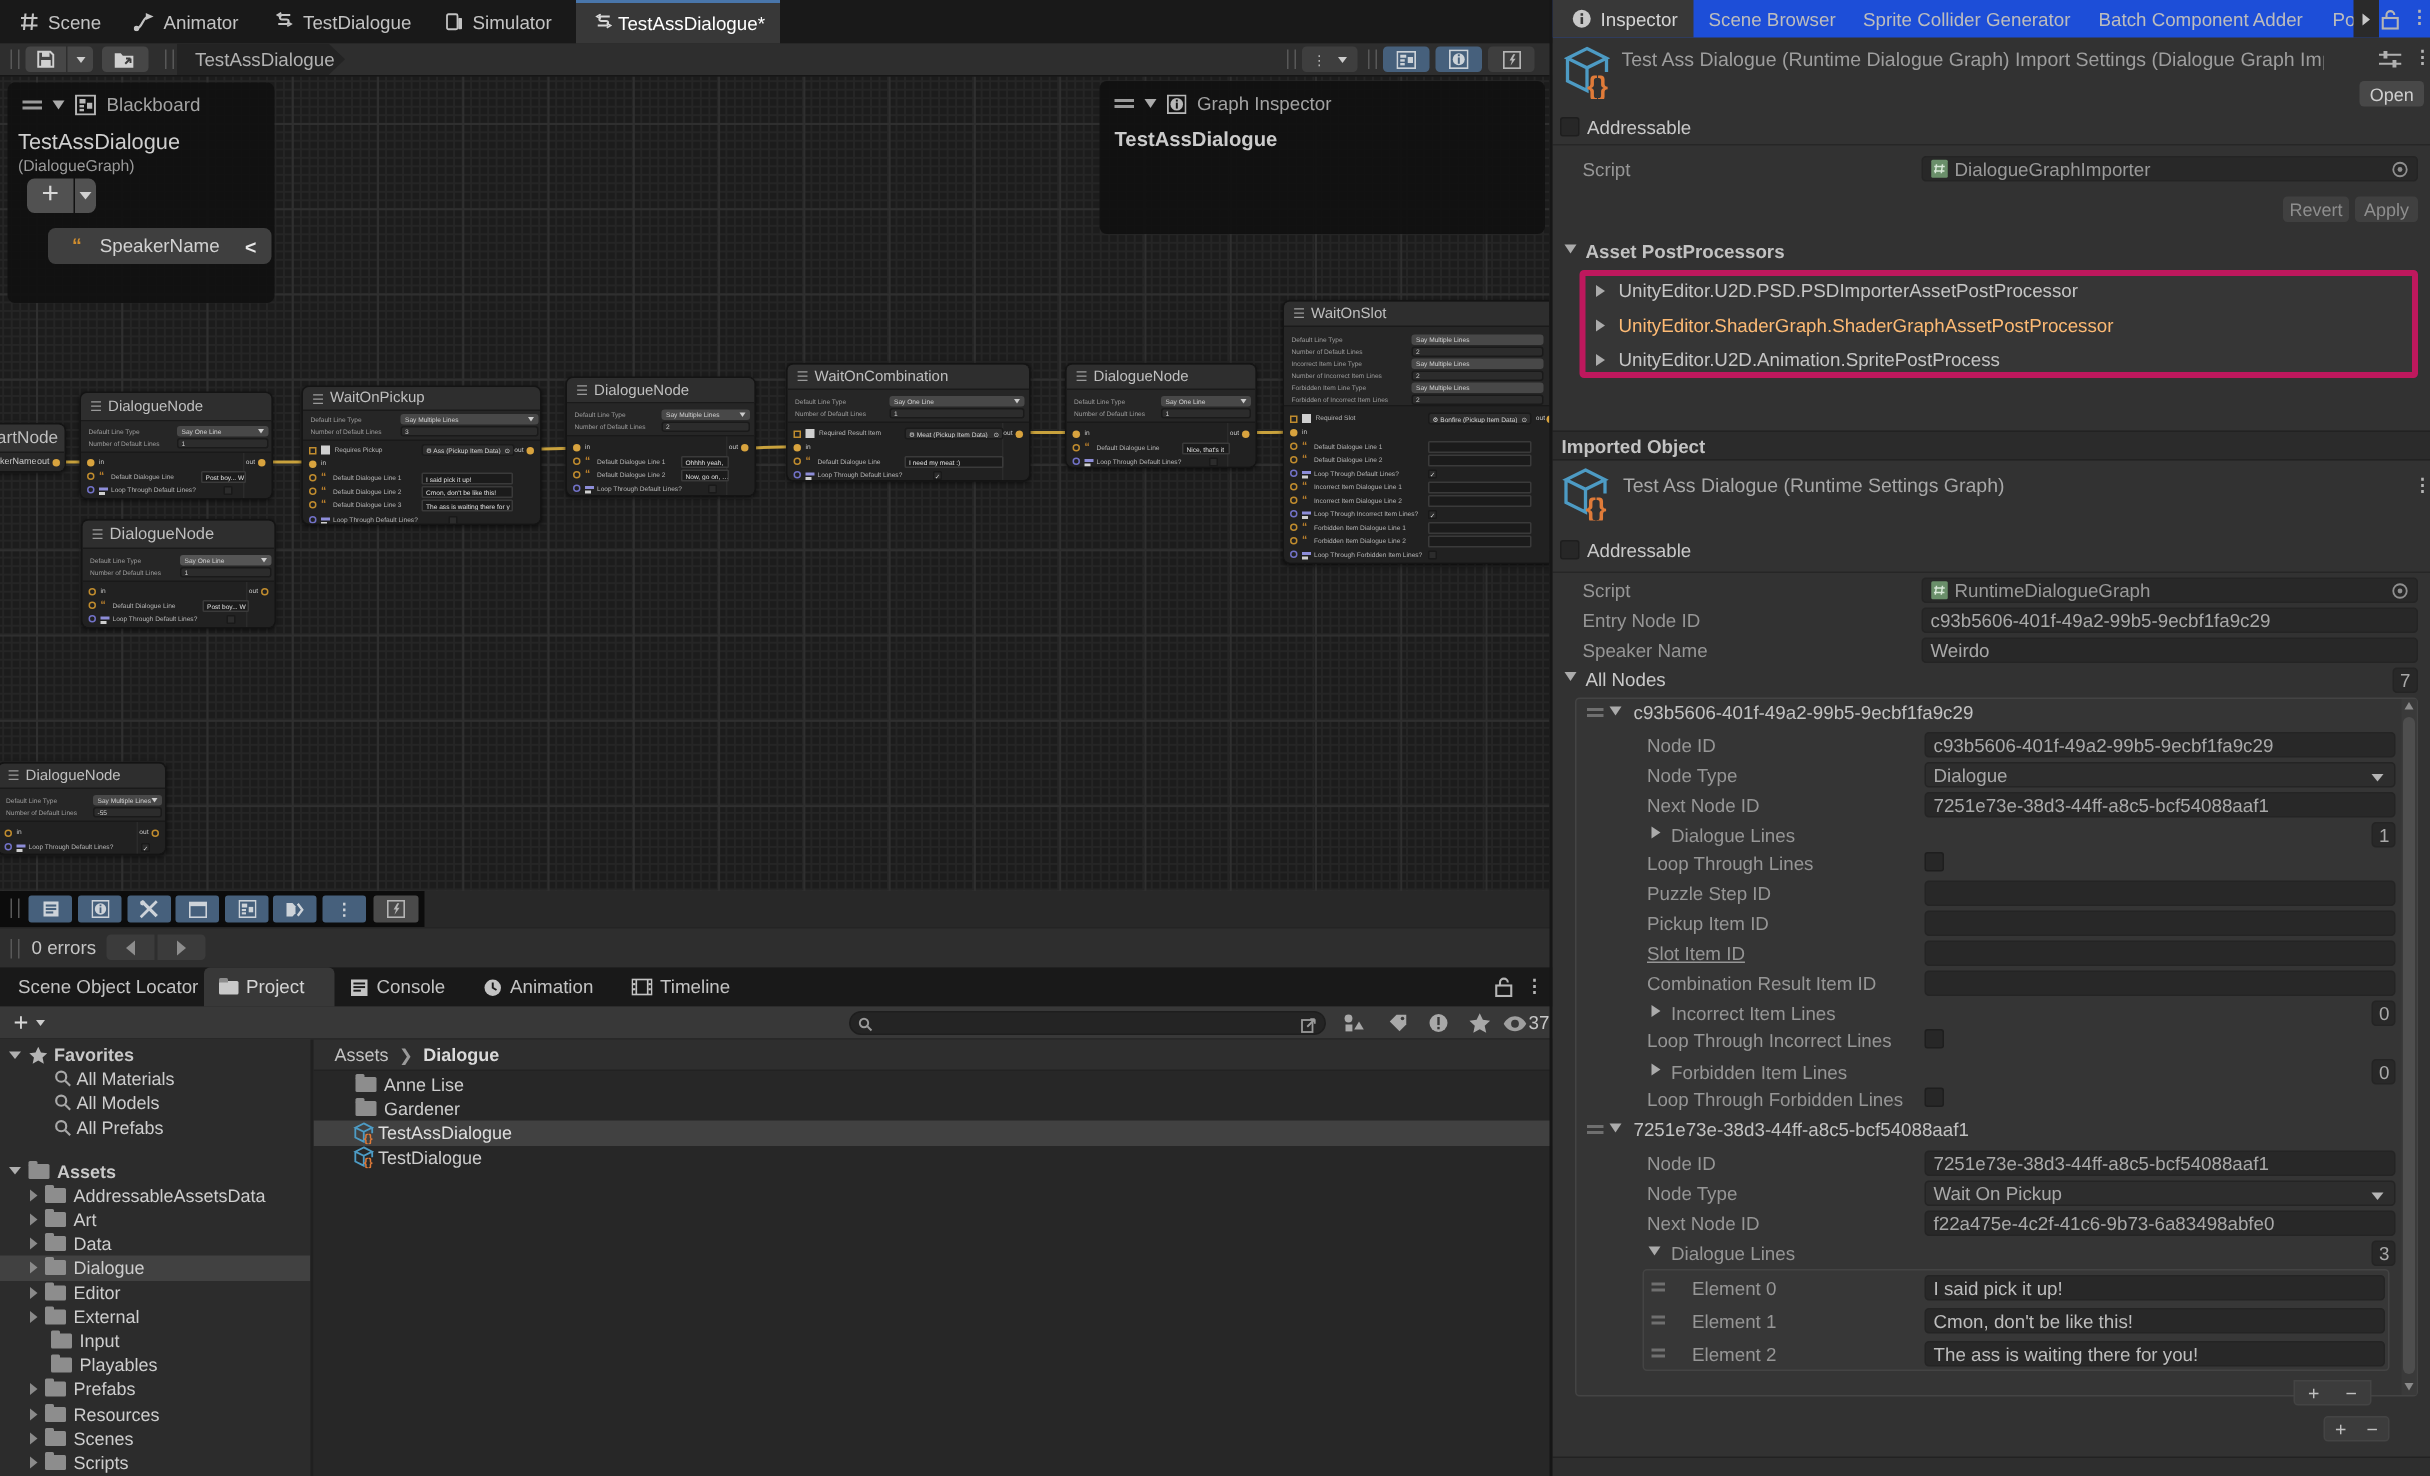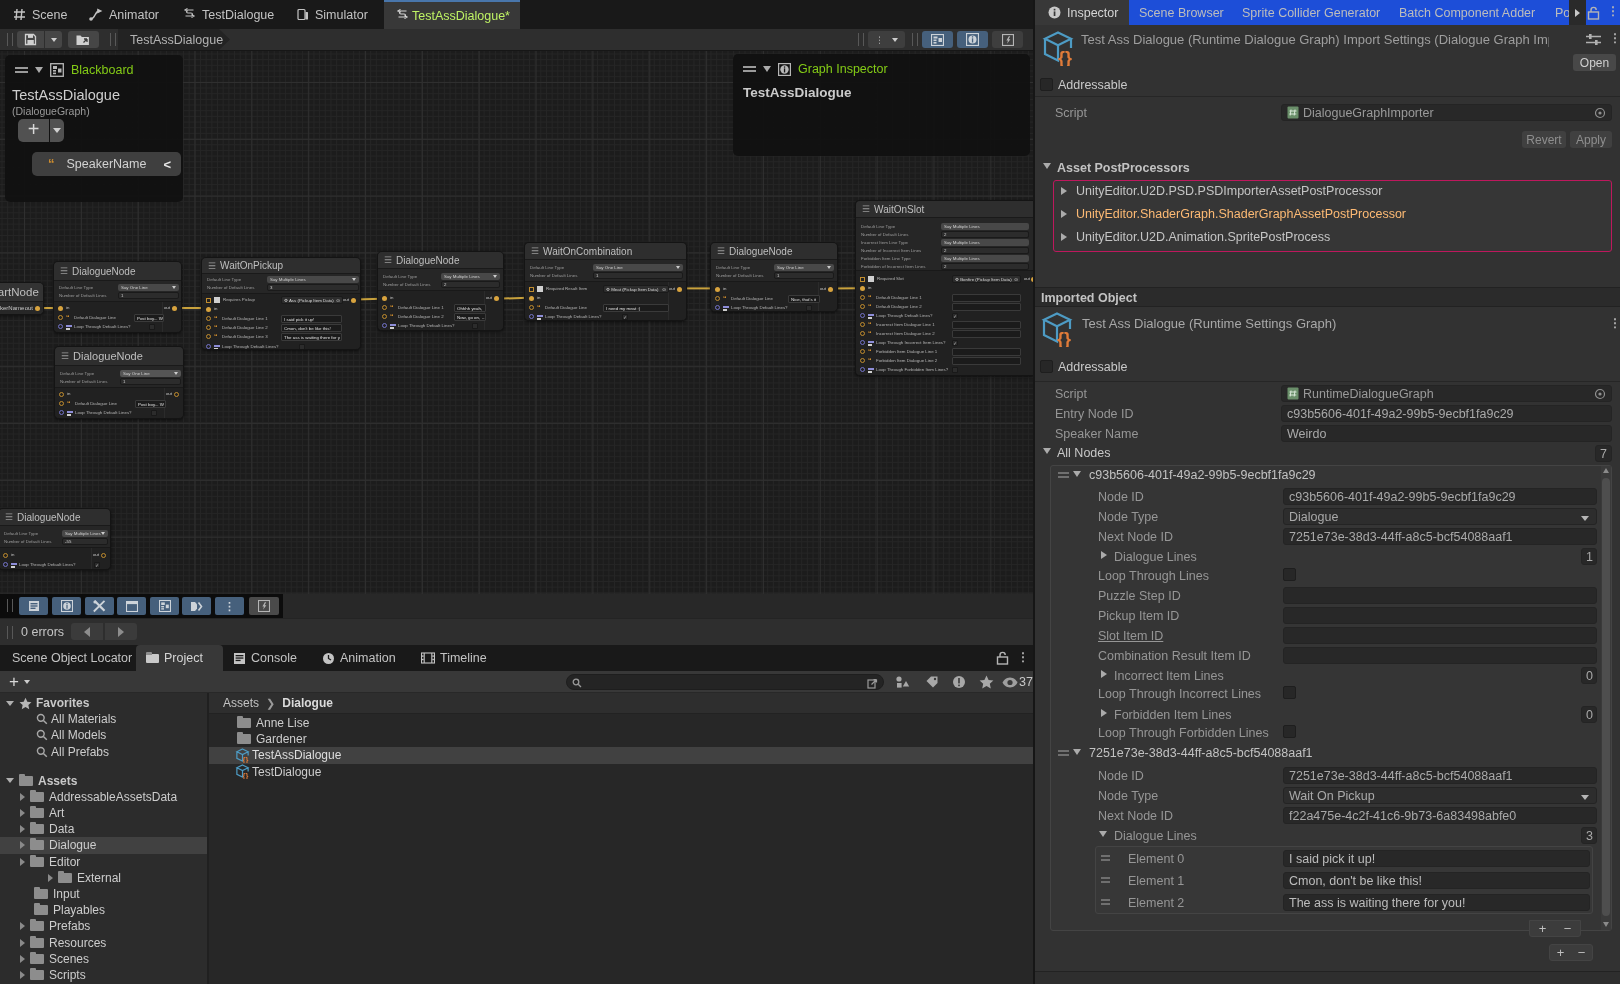--- a/index.html
+++ b/index.html
@@ -6,21 +6,21 @@
 html,body { width:1620px; height:984px; overflow:hidden; background:#282828;
   font-family:"Liberation Sans", sans-serif; -webkit-font-smoothing:antialiased; }
 .abs { position:absolute; }
 
 
 #toptabs { position:absolute; left:0; top:0; width:1035px; height:29px; background:#191919; }
 .ttab { position:absolute; top:0; height:29px; display:flex; align-items:center; gap:6px;
   color:#c3c3c3; font-size:12.5px; white-space:nowrap; }
 .ttab svg, .ptab svg, .itab svg { flex:0 0 auto; }
 .ttab.active { background:#383838; border-top:2px solid #4976ab; border-radius:0;
-  color:#bef264; padding:0 8px 0 12px; gap:3px; }
+  color:#ffffff; padding:0 8px 0 12px; gap:3px; }
 
 
 #gtoolbar { position:absolute; left:0; top:29px; width:1035px; height:21px; background:#2e2e2e; }
 .handle { position:absolute; top:4px; width:6px; height:13px;
   border-left:1px solid #585858; border-right:1px solid #585858; }
 .tbtn { position:absolute; top:2px; height:17px; background:#464646; border-radius:3px;
   display:flex; align-items:center; justify-content:center; color:#c8c8c8; }
 
 
 #canvas { position:absolute; left:0; top:50px; width:1033px; height:544px; overflow:hidden;
@@ -30,21 +30,21 @@
     linear-gradient(90deg,#2f2f2f 1px, transparent 1px),
     linear-gradient(#252525 1px, transparent 1px),
     linear-gradient(90deg,#252525 1px, transparent 1px);
   background-size:56.85px 56.85px,56.85px 56.85px,5.685px 5.685px,5.685px 5.685px;
   background-position:24px 31px,24px 31px,1.5px 2.5px,1.5px 2.5px;
   border-top:1px solid #161616;
 }
 
 
 .fpanel { position:absolute; background:#111111f2; border-radius:5px; }
-.fhead { display:flex; align-items:center; gap:7px; color:#84cc16; font-size:12.5px; padding:8px 10px 0 10px; }
+.fhead { display:flex; align-items:center; gap:7px; color:#a3a3a3; font-size:12.5px; padding:8px 10px 0 10px; }
 
 
 .node { position:absolute; background:#1f1f1f; border:1px solid #141414; border-radius:5px;
   overflow:hidden; box-shadow:0 1px 3px #0008; }
 .ntitle { background:#2e2e2e; color:#bfbfbf; font-size:10px; display:flex; align-items:center;
   gap:4px; padding:0 6px; border-bottom:1px solid #1a1a1a; white-space:nowrap; overflow:hidden; }
 .ndrop { background:#484848; border-radius:2px; color:#d2d2d2; font-size:4.4px; height:7px;
   display:flex; align-items:center; padding:0 3px; position:relative; white-space:nowrap; overflow:hidden; }
 .nfield { background:#2c2c2c; border:1px solid #1a1a1a; border-radius:2px; color:#cfcfcf;
   font-size:4.4px; height:7px; display:flex; align-items:center; padding:0 2px; white-space:nowrap; overflow:hidden; }
@@ -713,21 +713,21 @@
   <div class="trow" style="top:144.4px; background:#414141;">
       <span class="arrow-r" style="margin-left:20px;"></span>
       <span class="folder" style="margin-left:5px;"></span>
       <span style="margin-left:5px;">Dialogue</span>
     </div>
   <div class="trow" style="top:160.6px;">
       <span class="arrow-r" style="margin-left:20px;"></span>
       <span class="folder" style="margin-left:5px;"></span>
       <span style="margin-left:5px;">Editor</span>
     </div>
-  <div class="trow" style="top:176.8px;padding-left:28px;">
+  <div class="trow" style="top:176.8px;">
       <span class="arrow-r" style="margin-left:20px;"></span>
       <span class="folder" style="margin-left:5px;"></span>
       <span style="margin-left:5px;">External</span>
     </div>
   <div class="trow" style="top:193px;">
       <span class="folder" style="margin-left:34px;"></span>
       <span style="margin-left:5px;">Input</span>
     </div>
   <div class="trow" style="top:209.2px;">
       <span class="folder" style="margin-left:34px;"></span>
@@ -835,21 +835,21 @@
     <svg style="margin-left:auto;" width="12" height="12" viewBox="0 0 12 12">
         <circle cx="6" cy="6" r="4.5" fill="none" stroke="#8f8f8f" stroke-width="1.2"></circle>
         <circle cx="6" cy="6" r="1.6" fill="#8f8f8f"></circle>
       </svg>
   </div>
   <div class="ibtn" style="left:487px; top:131px; width:44px;">Revert</div>
   <div class="ibtn" style="left:535px; top:131px; width:42px;">Apply</div>
 
   <span class="fold-d" style="left:8px; top:163px;"></span>
   <span class="ifold" style="left:22px; top:161px;">Asset PostProcessors</span>
-  <div class="abs" style="left:18px; top:180px; width:559px; height:72px; background:#363636; border:1px solid #be185d; border-radius:3px;">
+  <div class="abs" style="left:18px; top:180px; width:559px; height:72px; background:#363636; border:4px solid #be185d; border-radius:3px;">
     <span class="fold-r" style="left:7px; top:6px;"></span>
     <span class="abs" style="left:22px; top:3px; color:#c5c5c5; font-size:12.5px;">UnityEditor.U2D.PSD.PSDImporterAssetPostProcessor</span>
     <span class="fold-r" style="left:7px; top:29px;"></span>
     <span class="abs" style="left:22px; top:26px; color:#fdba74; font-size:12.5px;">UnityEditor.ShaderGraph.ShaderGraphAssetPostProcessor</span>
     <span class="fold-r" style="left:7px; top:52px;"></span>
     <span class="abs" style="left:22px; top:49px; color:#c5c5c5; font-size:12.5px;">UnityEditor.U2D.Animation.SpritePostProcess</span>
   </div>
 
   <div class="abs" style="left:0; top:287px; width:585px; height:20px; background:#2b2b2b; border-top:1px solid #222; border-bottom:1px solid #222;">
     <span style="position:absolute; left:6px; top:3px; color:#c3c3c3; font-size:12.5px; font-weight:bold;">Imported Object</span>

